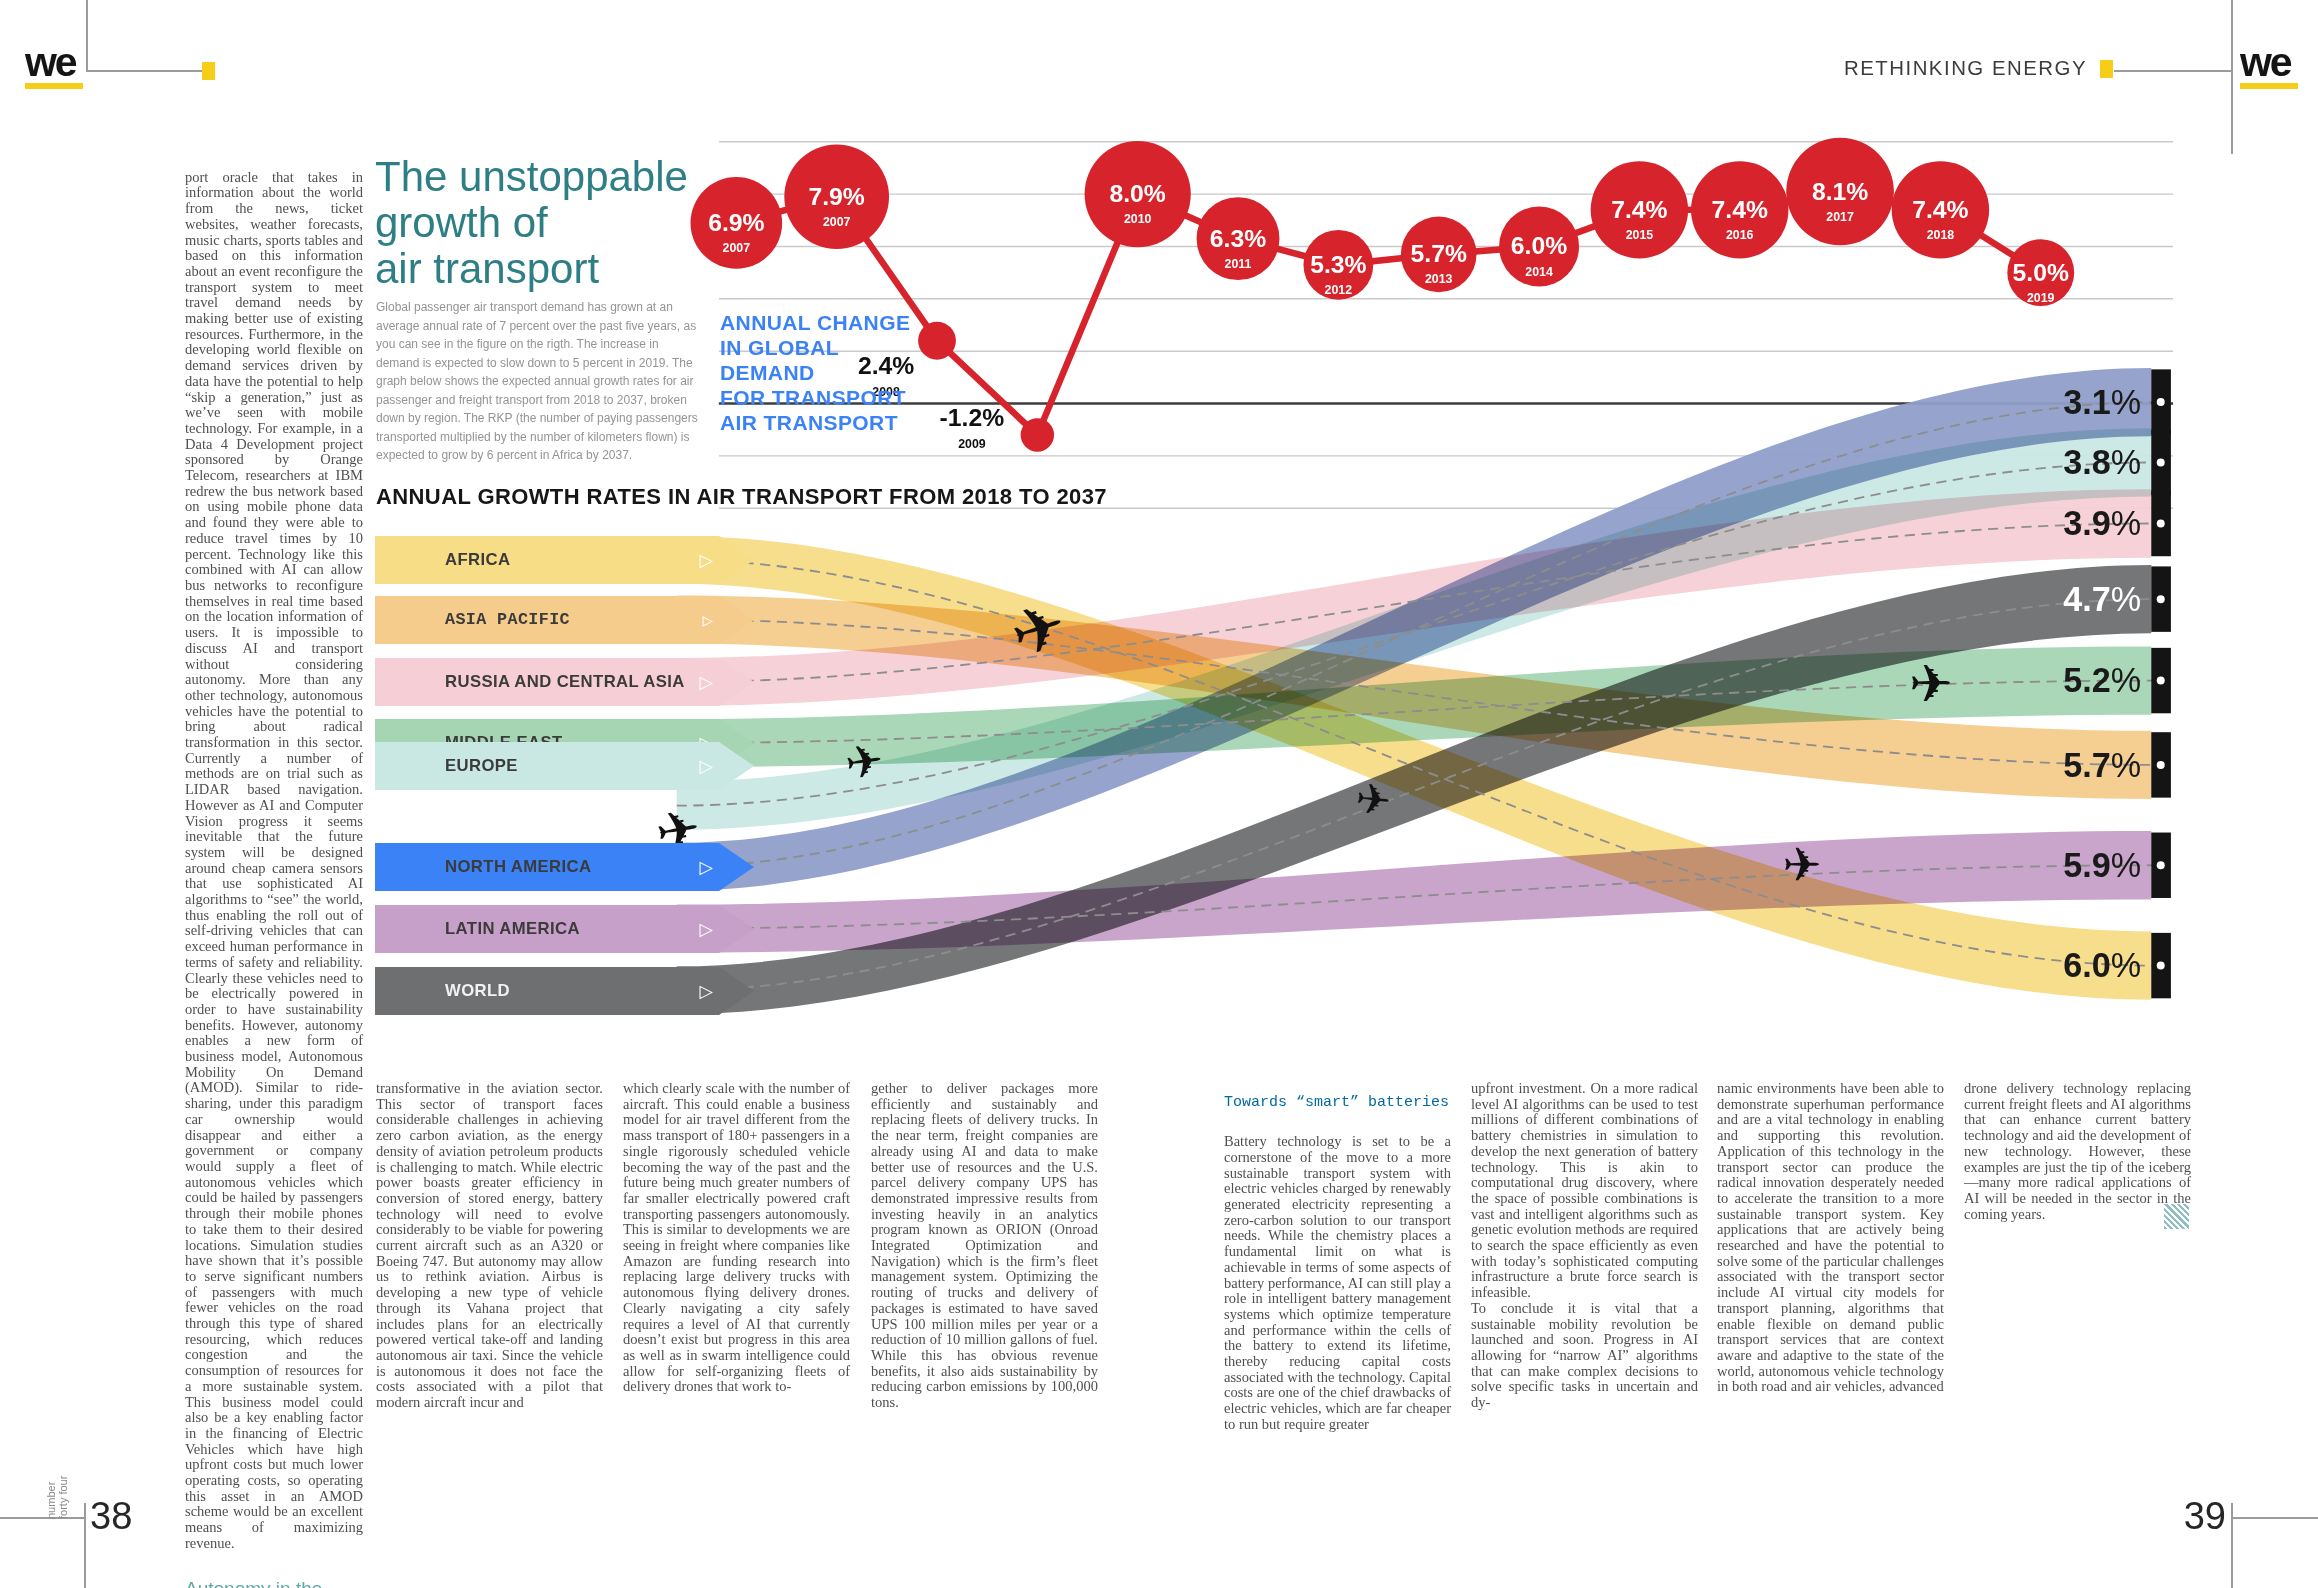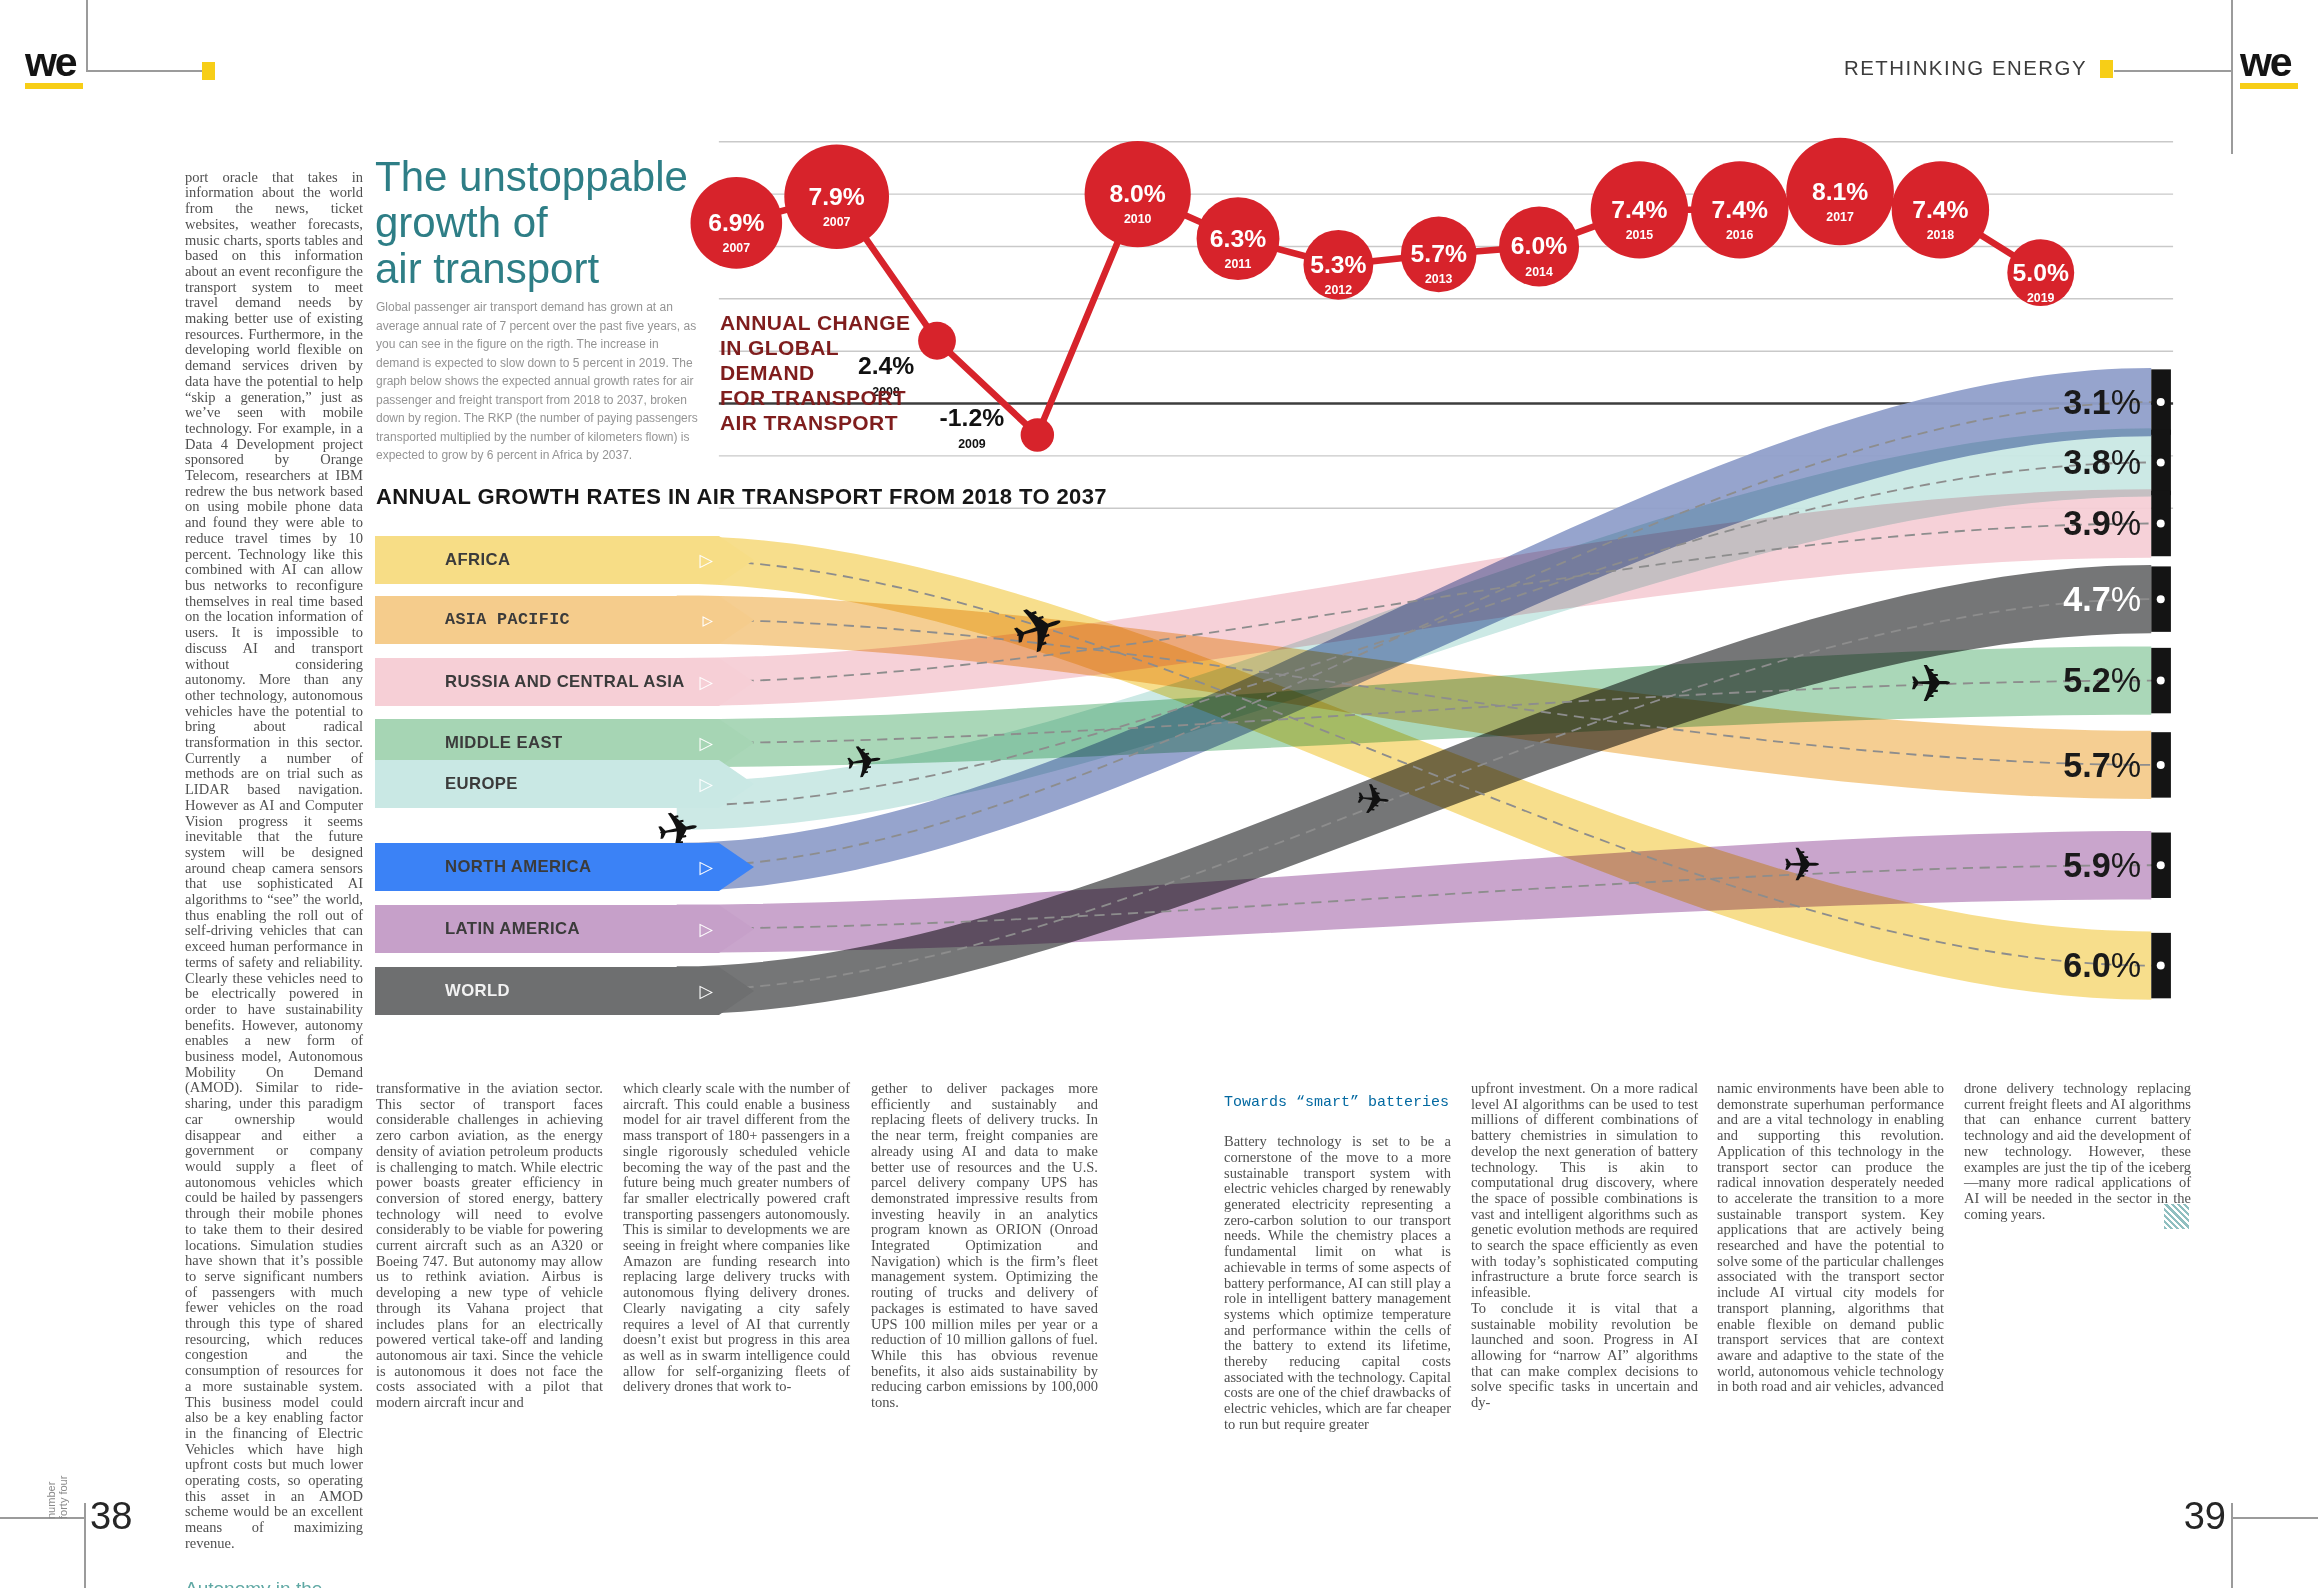--- a/index.html
+++ b/index.html
@@ -4,21 +4,21 @@
 <style>
   html,body{margin:0;padding:0;width:2319px;height:1588px;background:#fff;}
   body{font-family:"Liberation Sans",sans-serif;position:relative;overflow:hidden;}
   .hline,.vline{position:absolute;background:#9b9b9b;}
   .we{position:absolute;font-weight:700;font-size:41px;letter-spacing:-2.2px;color:#141414;}
   .we-bar{position:absolute;height:5.8px;background:#F7CE17;}
   .ysq{position:absolute;width:13px;height:17.5px;background:#F7CE17;}
   .kicker{position:absolute;font-size:20.4px;letter-spacing:1.5px;color:#3c3c3c;text-align:right;}
   .headline{position:absolute;color:#2E7E86;font-size:42px;line-height:46px;font-weight:400;}
   .intro{position:absolute;color:#949494;font-size:12px;line-height:18.5px;width:329px;text-align:left;}
-  .chart-label{position:absolute;font-weight:700;font-size:21px;line-height:25px;color:#7f1d1d;letter-spacing:0.4px;}
+  .chart-label{position:absolute;font-weight:700;font-size:21px;line-height:25px;color:#3b82f6;letter-spacing:0.4px;}
   .sankey-title{position:absolute;font-weight:700;font-size:22px;color:#161616;letter-spacing:0.4px;}
   .serif-col{position:absolute;width:227px;font-family:"Liberation Serif",serif;font-size:14.5px;line-height:15.7px;color:#4f4f4f;text-align:justify;white-space:pre-line;}
   .tall{width:178px;}
   .subhead{font-family:"Liberation Sans",sans-serif;color:#5FA8A4;font-size:19px;line-height:20.4px;text-align:left;margin:11.6px 0 4.4px;}
   .colhead{font-family:Liberation Mono, monospace;color:#0369a1;font-size:15px;line-height:21px;text-align:left;margin:0 0 5.8px;}
   #chart-svg{position:absolute;left:0;top:0;z-index:1;}
   #sankey-tags{position:absolute;left:0;top:0;z-index:2;}
   .tag{position:absolute;left:375px;width:331px;height:48px;display:flex;align-items:center;
        clip-path:polygon(0 0,calc(100% - 35px) 0,100% 50%,calc(100% - 35px) 100%,0 100%);padding-left:48px;}
   .tag-label{font-weight:700;font-size:16.7px;line-height:18px;padding-left:22px;letter-spacing:0.4px;}
@@ -145,21 +145,21 @@
       <span class="tag-arrow">▷</span>
     </div>
     <div class="tag" style="top: 658px; background: rgb(246, 207, 214);">
       <span class="tag-label" style="color: rgb(59, 59, 59);">RUSSIA AND CENTRAL ASIA</span>
       <span class="tag-arrow">▷</span>
     </div>
     <div class="tag" style="top: 719px; background: rgb(166, 213, 180);">
       <span class="tag-label" style="color: rgb(59, 59, 59);">MIDDLE EAST</span>
       <span class="tag-arrow">▷</span>
     </div>
-    <div class="tag" style="top: 760px; background: rgb(201, 232, 228); text-align: right;">
+    <div class="tag" style="top: 742px; background: rgb(201, 232, 228); text-align: right;">
       <span class="tag-label" style="color: rgb(59, 59, 59);">EUROPE</span>
       <span class="tag-arrow">▷</span>
     </div>
     <div class="tag" style="top: 843px; background: #3b82f6;">
       <span class="tag-label" style="color: rgb(59, 59, 59);">NORTH AMERICA</span>
       <span class="tag-arrow">▷</span>
     </div>
     <div class="tag" style="top: 905px; background: rgb(198, 160, 201);">
       <span class="tag-label" style="color: rgb(59, 59, 59);">LATIN AMERICA</span>
       <span class="tag-arrow">▷</span>

